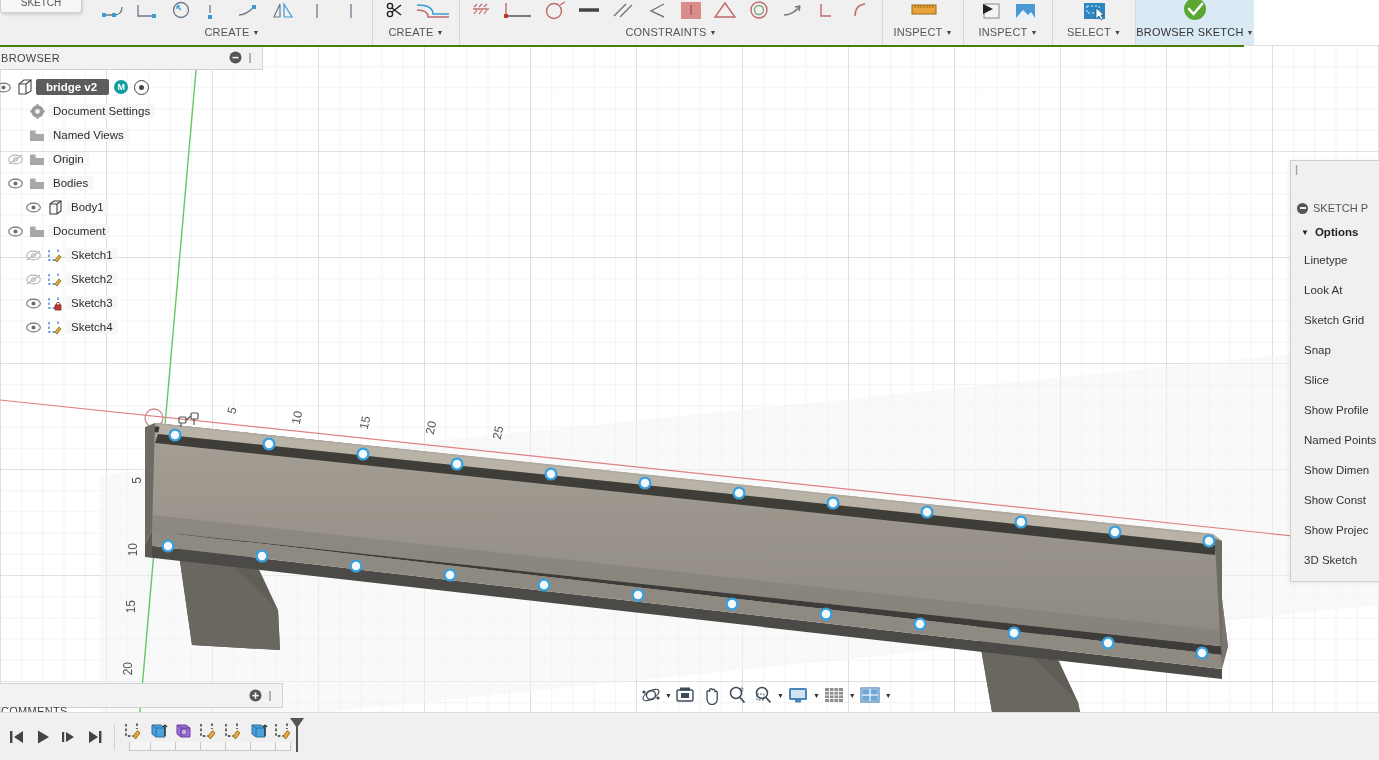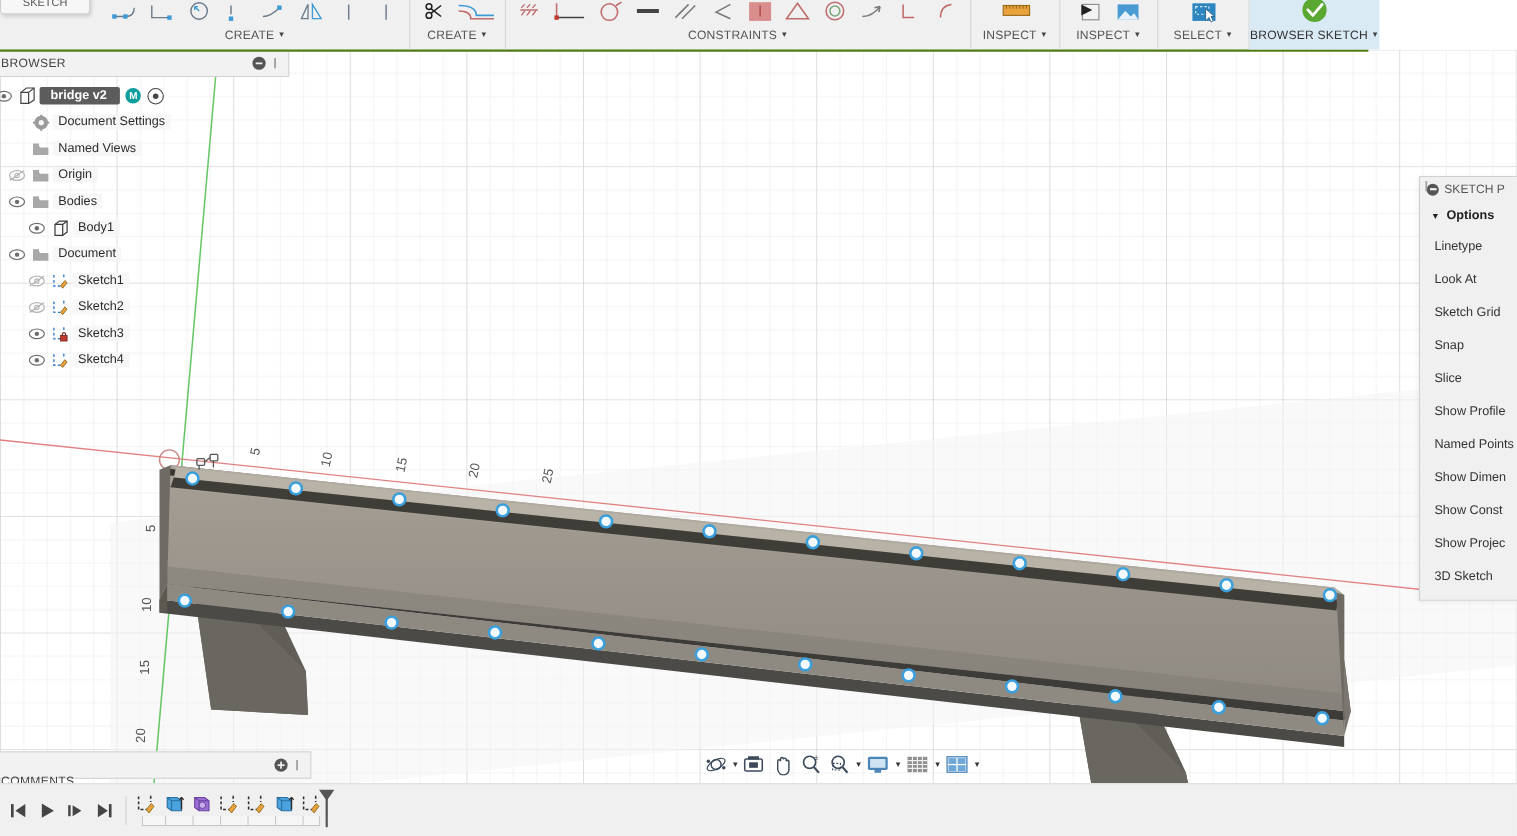--- a/index.html
+++ b/index.html
@@ -82,21 +82,21 @@
   .dot-ring i{width:5px;height:5px;border-radius:50%;background:#444;display:block;}
 
   
   #palette{
     position:absolute;right:0;top:160px;width:88px;
     background:#f0f0f0;border:1px solid #d0d0d0;border-right:none;
     z-index:25;font-size:11.5px;color:#333;box-shadow:-1px 1px 4px rgba(0,0,0,.07);
   }
   #palette-head{
     height:22px;display:flex;align-items:center;gap:5px;padding-left:6px;
-    color:#555;font-size:11px;background:#f0f0f0;
+    color:#555;font-size:11px;background:#f0f0f0;margin-top:36px;
   }
   .pal-collapse{
     width:11px;height:11px;border-radius:50%;background:#555;
     display:flex;align-items:center;justify-content:center;
   }
   .pal-collapse i{width:6px;height:1.6px;background:#f0f0f0;display:block;}
   #palette-body{background:#f0f0f0;padding-bottom:6px;}
   .pal-section{
     display:flex;align-items:center;gap:6px;height:26px;padding-left:10px;
     font-weight:bold;color:#222;

